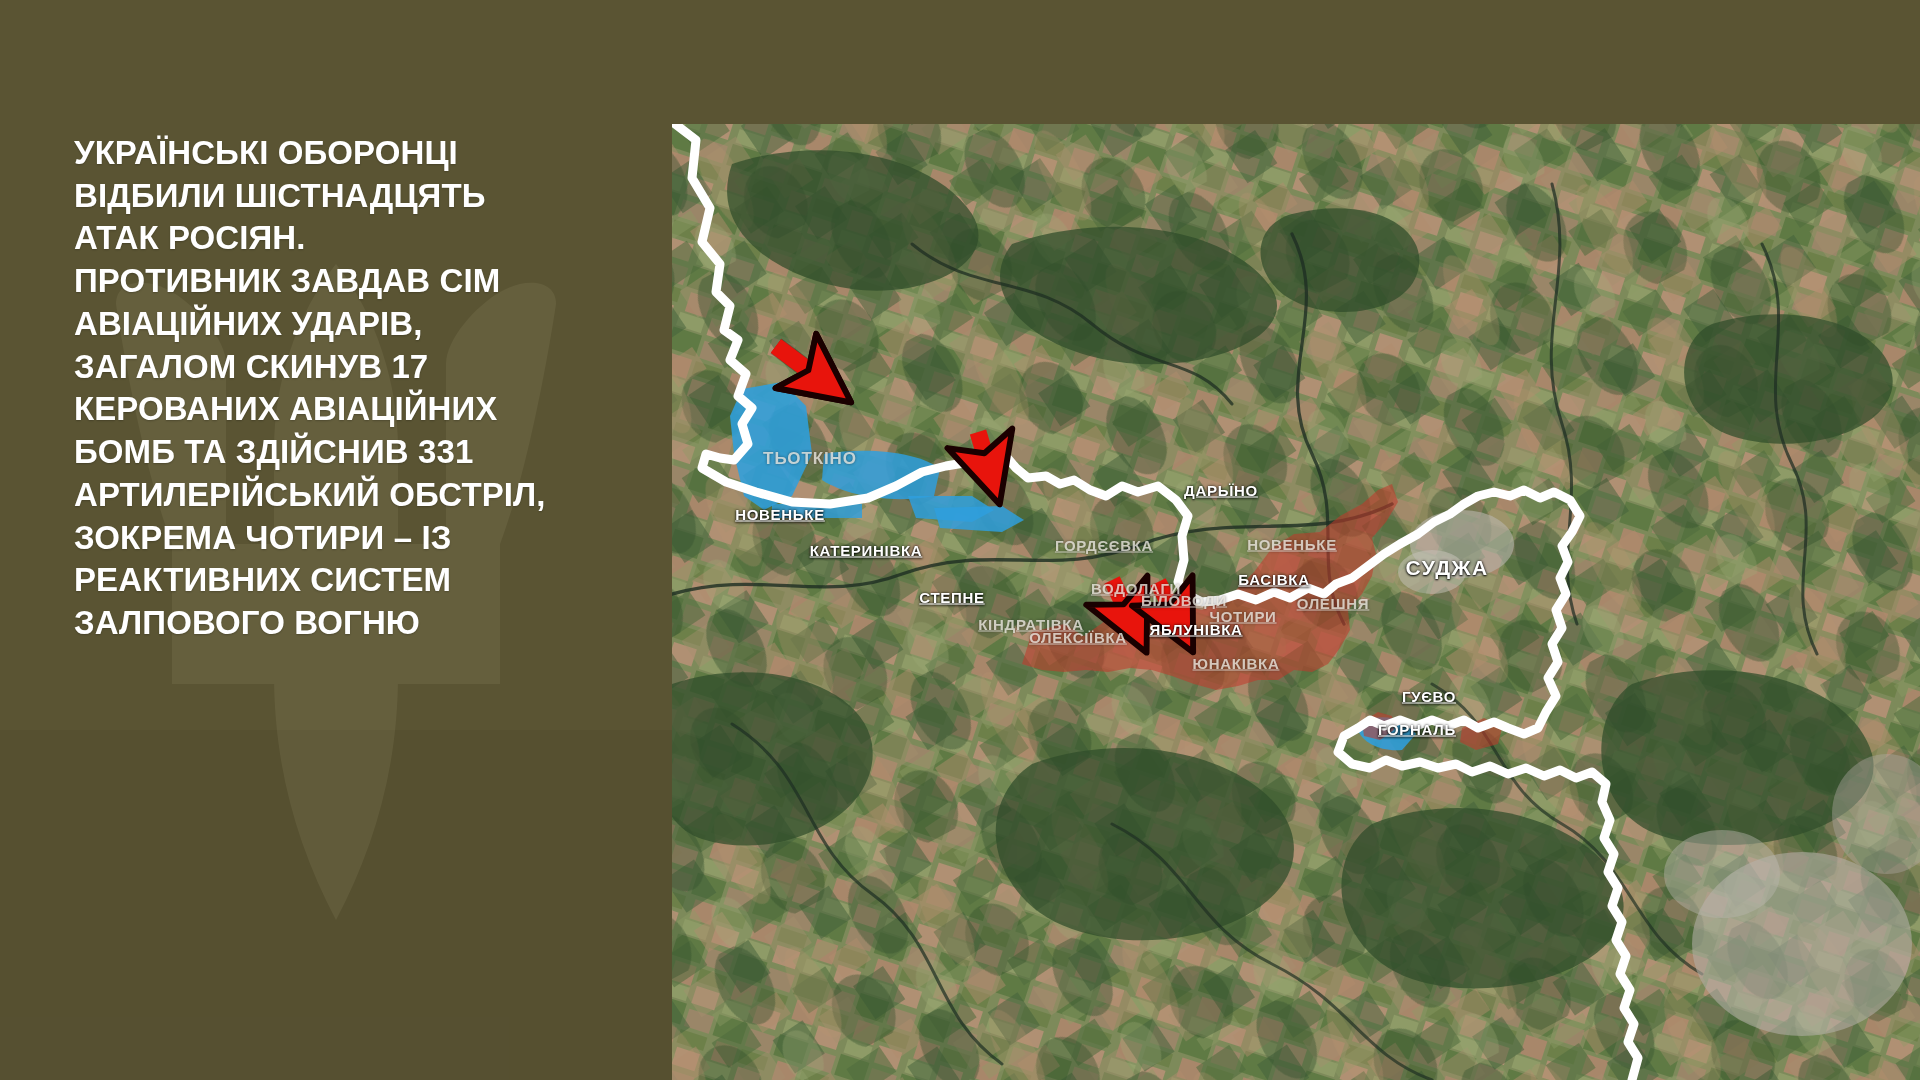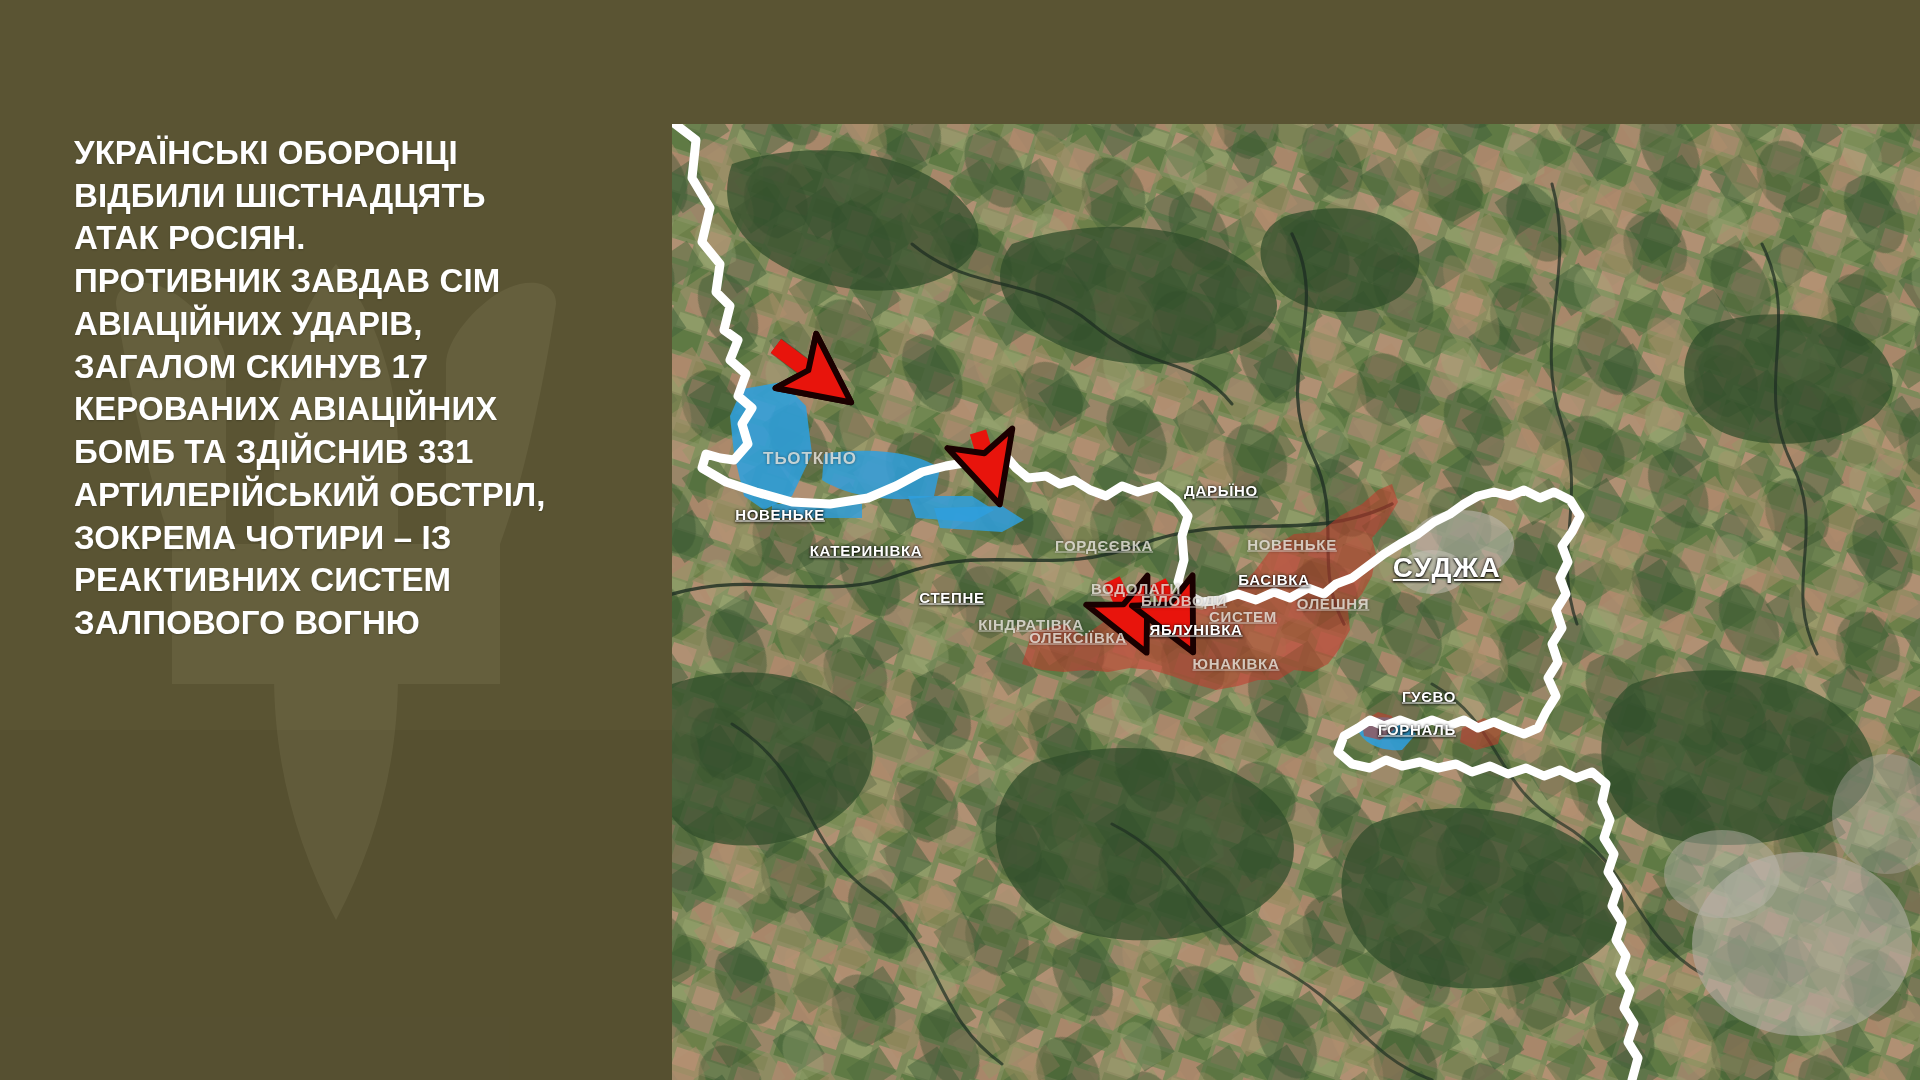--- a/index.html
+++ b/index.html
@@ -109,23 +109,22 @@
     transform: translate(-50%, -50%);
     pointer-events: none;
     z-index: 22;
   }
   .maplabel.dim {
     color: #e3e0d9;
     opacity: 0.82;
     text-shadow: 0 0 3px rgba(0,0,0,0.55);
   }
   .maplabel.big {
-    font-size: 28px;
+    font-size: 21px;
     letter-spacing: 1.4px;
-    text-decoration: underline;
   }
   .maplabel.mid { font-size: 17px; }
   .maplabel.small { font-size: 15px; letter-spacing: 0.7px; text-decoration: underline; }
 </style>
 </head>
 <body>
 
 <div id="app">
 
 
@@ -301,21 +300,21 @@
         <div class="maplabel small" style="left: 194px; top: 426px;">КАТЕРИНІВКА</div>
         <div class="maplabel small" style="left: 280px; top: 473px;">СТЕПНЕ</div>
         <div class="maplabel small" style="left: 549px; top: 366px;">ДАРЬЇНО</div>
         <div class="maplabel dim small" style="left: 432px; top: 421px;">ГОРДЄЄВКА</div>
         <div class="maplabel dim small" style="left: 620px; top: 420px;">НОВЕНЬКЕ</div>
         <div class="maplabel small" style="left: 602px; top: 455px;">БАСІВКА</div>
         <div class="maplabel dim small" style="left: 661px; top: 479px;">ОЛЕШНЯ</div>
         <div class="maplabel big" style="left: 775px; top: 444px;">СУДЖА</div>
         <div class="maplabel dim small" style="left: 464px; top: 464px;">ВОДОЛАГИ</div>
         <div class="maplabel dim small" style="left: 512px; top: 476px;">БІЛОВОДИ</div>
-        <div class="maplabel dim small" style="left: 571px; top: 492px;">СИСТЕМ</div>
+        <div class="maplabel dim small" style="left: 571px; top: 492px;">ЧОТИРИ</div>
         <div class="maplabel dim small" style="left: 359px; top: 500px;">КІНДРАТІВКА</div>
         <div class="maplabel dim small" style="left: 406px; top: 513px;">ОЛЕКСІЇВКА</div>
         <div class="maplabel small" style="left: 524px; top: 505px;">ЯБЛУНІВКА</div>
         <div class="maplabel dim small" style="left: 564px; top: 539px;">ЮНАКІВКА</div>
         <div class="maplabel small" style="left: 757px; top: 572px;">ГУЄВО</div>
         <div class="maplabel small" style="left: 739px; top: 605px; padding-left: 12px;">ГОРНАЛЬ</div>
       </div>
   </div>
 
 </div>

